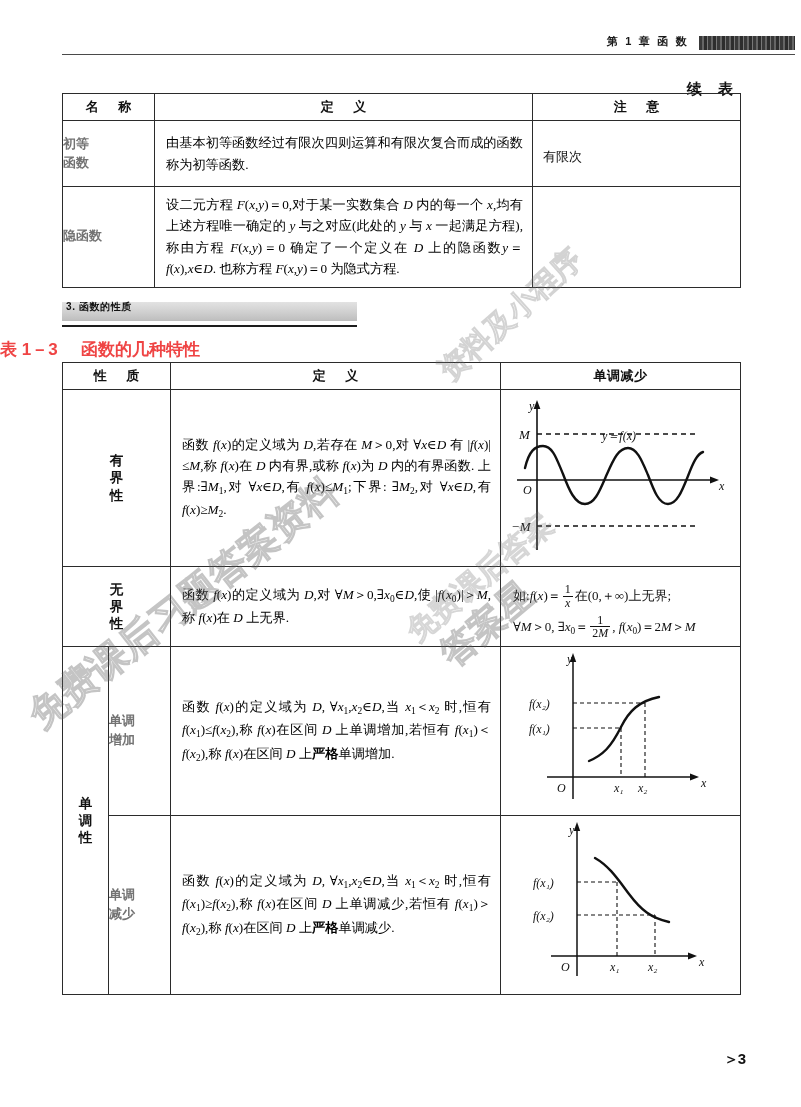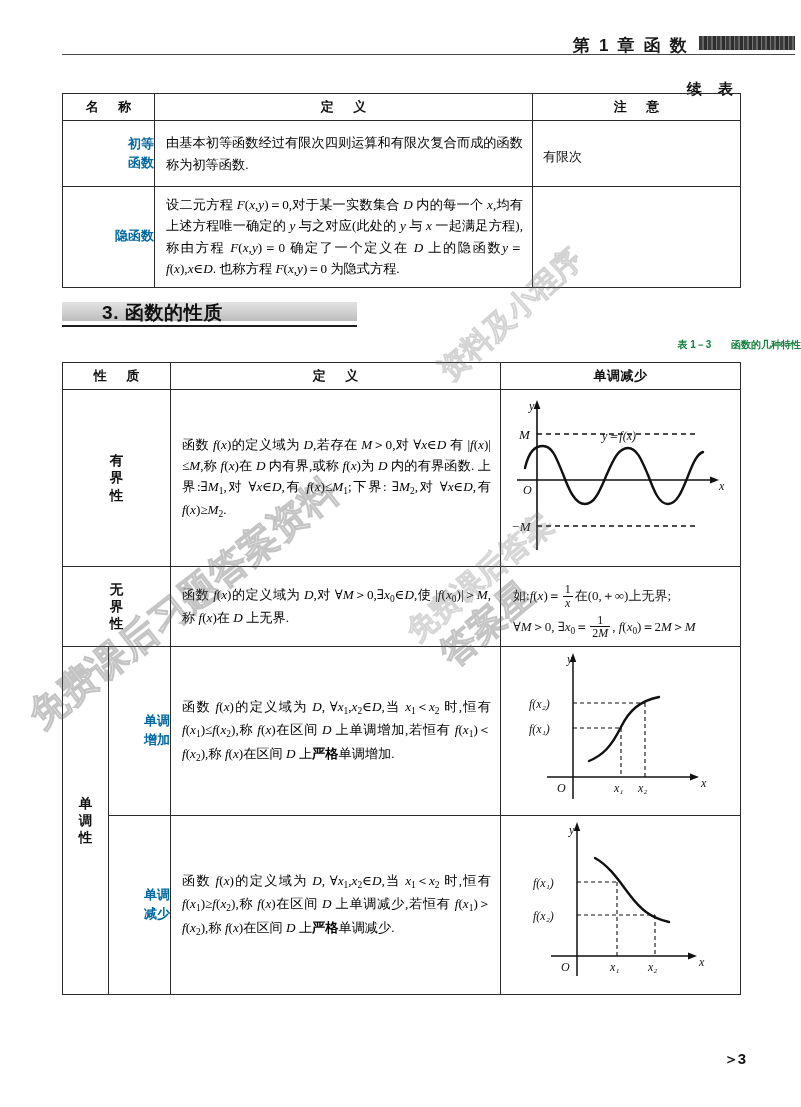--- a/index.html
+++ b/index.html
@@ -29,21 +29,21 @@
     left: 0; right: 0;
     top: 34px;
     height: 30px;
   }
   .runhead-text {
     position: absolute;
     right: 112px;
     top: 0px;
     font-family: "Liberation Sans", "DejaVu Sans", sans-serif;
     font-weight: bold;
-    font-size: 17px;
+    font-size: 11px;
     letter-spacing: 2.2px;
     color: #1a1a1a;
     white-space: nowrap;
   }
   .runhead-redaction {
     position: absolute;
     right: 6px;
     top: 2px;
     width: 96px;
     height: 14px;
@@ -97,26 +97,26 @@
     letter-spacing: 8px;
     text-indent: 8px;
     height: 26px;
     color: #111;
   }
   .tbl .hdr.nospace {
     letter-spacing: 0.5px;
     text-indent: 0;
   }
   .namecell {
-    text-align: right;
+    text-align: left;
     font-family: "Liberation Sans", "DejaVu Sans", sans-serif;
     font-weight: bold;
     font-size: 13px;
     line-height: 1.45;
-    color: #0369a1;
+    color: #737373;
   }
   .defcell {
     padding: 7px 9px 7px 11px !important;
     font-size: 13.2px;
     line-height: 1.62;
     text-align: justify;
     color: #000000;
   }
   .notecell {
     padding: 8px 0 0 10px !important;
@@ -164,45 +164,44 @@
     left: 0; top: 2px;
     width: 100%;
     height: 19px;
     background: linear-gradient(180deg,#e2e2e2 0%,#cfcfcf 55%,#bdbdbd 100%);
   }
   .sec-head .txt {
     position: absolute;
     left: 4px; top: 0;
     font-family: "Liberation Sans","DejaVu Sans",sans-serif;
     font-weight: bold;
-    font-size: 19px;
+    font-size: 10px;
     letter-spacing: .6px;
     color: #111;
     white-space: nowrap;
-    margin-left: 36px;
   }
   .sec-rule {
     position: absolute;
     left: 62px;
     top: 325px;
     width: 295px;
     height: 2px;
     background: #1d1d1d;
   }
 
   
   .tbl-caption {
     position: absolute;
     left: 0; right: 0;
     top: 338px;
-    text-align: right;
+    text-align: left;
     font-family: "Liberation Sans","DejaVu Sans",sans-serif;
     font-weight: bold;
-    font-size: 10px;
-    color: #15803d;
+    font-size: 17px;
+    color: #ef4444;
   }
   .tbl-caption .gap { display: inline-block; width: 14px; }
 
   
   .figwrap { text-align: center; padding: 4px 0; }
 
   
   .folio {
     position: absolute;
     right: 56px;

